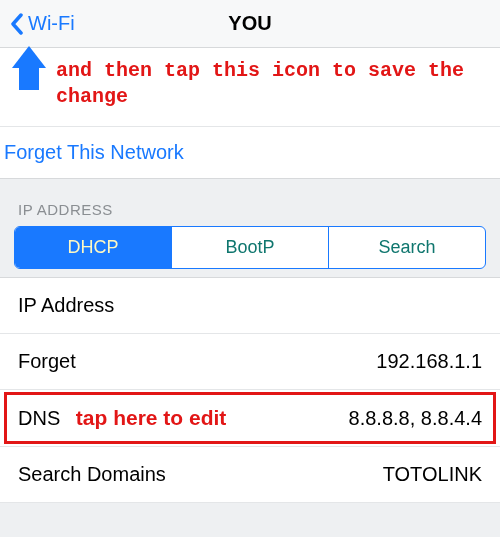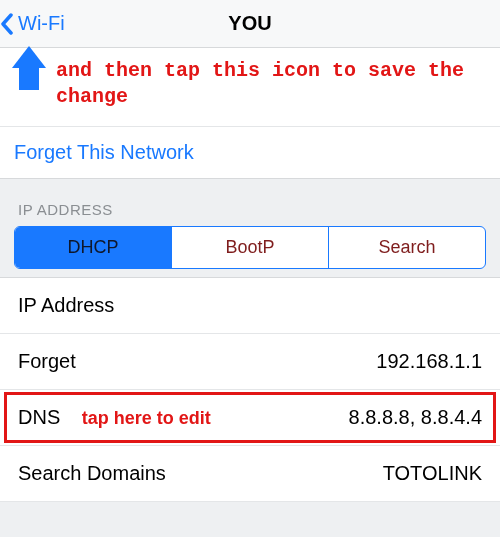--- a/index.html
+++ b/index.html
@@ -14,21 +14,21 @@
     position: relative;
     height: 48px;
     background: #f7f8f9;
     border-bottom: 1px solid #d7d9db;
     display: flex;
     align-items: center;
   }
   .back {
     display: flex;
     align-items: center;
-    padding: 0 0;
+    padding: 0 10px;
     color: #1979ff;
     font-size: 20px;
     height: 100%;
   }
   .back .chev {
     width: 14px; height: 22px; margin-right: 4px;
     stroke: #1979ff; stroke-width: 3.5; fill: none; stroke-linecap: round; stroke-linejoin: round;
   }
   .title {
     position: absolute; left: 0; right: 0; text-align: center;
@@ -51,21 +51,21 @@
     border-left: 17px solid transparent; border-right: 17px solid transparent;
     border-bottom: 22px solid #1979ff;
   }
   .arrow::after {
     content: ""; position: absolute; top: 20px; left: 50%; transform: translateX(-50%);
     width: 20px; height: 24px; background: #1979ff;
   }
   .ann-text { color: #e21616; font-weight: 700; font-size: 20px; line-height: 1.3; font-family: Liberation Mono, monospace; }
   .forget-row {
     background: #fff;
-    padding: 14px 14px;
+    padding: 14px 4px;
     color: #1979ff;
     font-size: 20px;
     border-top: 1px solid #e4e6e8;
     border-bottom: 1px solid #d7d9db;
   }
   .section-header {
     padding: 22px 18px 8px;
     color: #8a8e92;
     font-size: 15px;
     letter-spacing: 0.5px;
@@ -75,38 +75,38 @@
     margin: 0 14px 4px;
     border: 1px solid #1979ff;
     border-radius: 6px;
     overflow: hidden;
     background: #fff;
   }
   .seg {
     flex: 1;
     text-align: center;
     padding: 10px 0;
-    color: #7f1d1d;
+    color: #0f766e;
     font-size: 18px;
     border-right: 1px solid #1979ff;
   }
   .seg:last-child { border-right: none; }
-  .seg.selected { background: #1979ff; color: #0f172a; }
+  .seg.selected { background: #1979ff; color: #fef9c3; }
   .list { background: #fff; border-top: 1px solid #d7d9db; margin-top: 8px; }
   .row {
     display: flex;
     align-items: center;
     justify-content: space-between;
     padding: 16px 18px;
     font-size: 20px;
     border-bottom: 1px solid #e4e6e8;
   }
   .row .value { color: #000; font-size: 20px; }
   .row .label { color: #000; }
-  .row .inline-ann { color: #e21616; font-weight: 700; font-size: 18px; margin-left: 16px; }
+  .row .inline-ann { color: #e21616; font-weight: 700; font-size: 21px; margin-left: 10px; }
   .boxed { position: relative; }
   .red-box {
     position: absolute; left: 4px; right: 4px; top: 2px; bottom: 2px;
     border: 3px solid #e21616; pointer-events: none;
   }
 </style>
 </head>
 <body>
 
 <div class="navbar">

